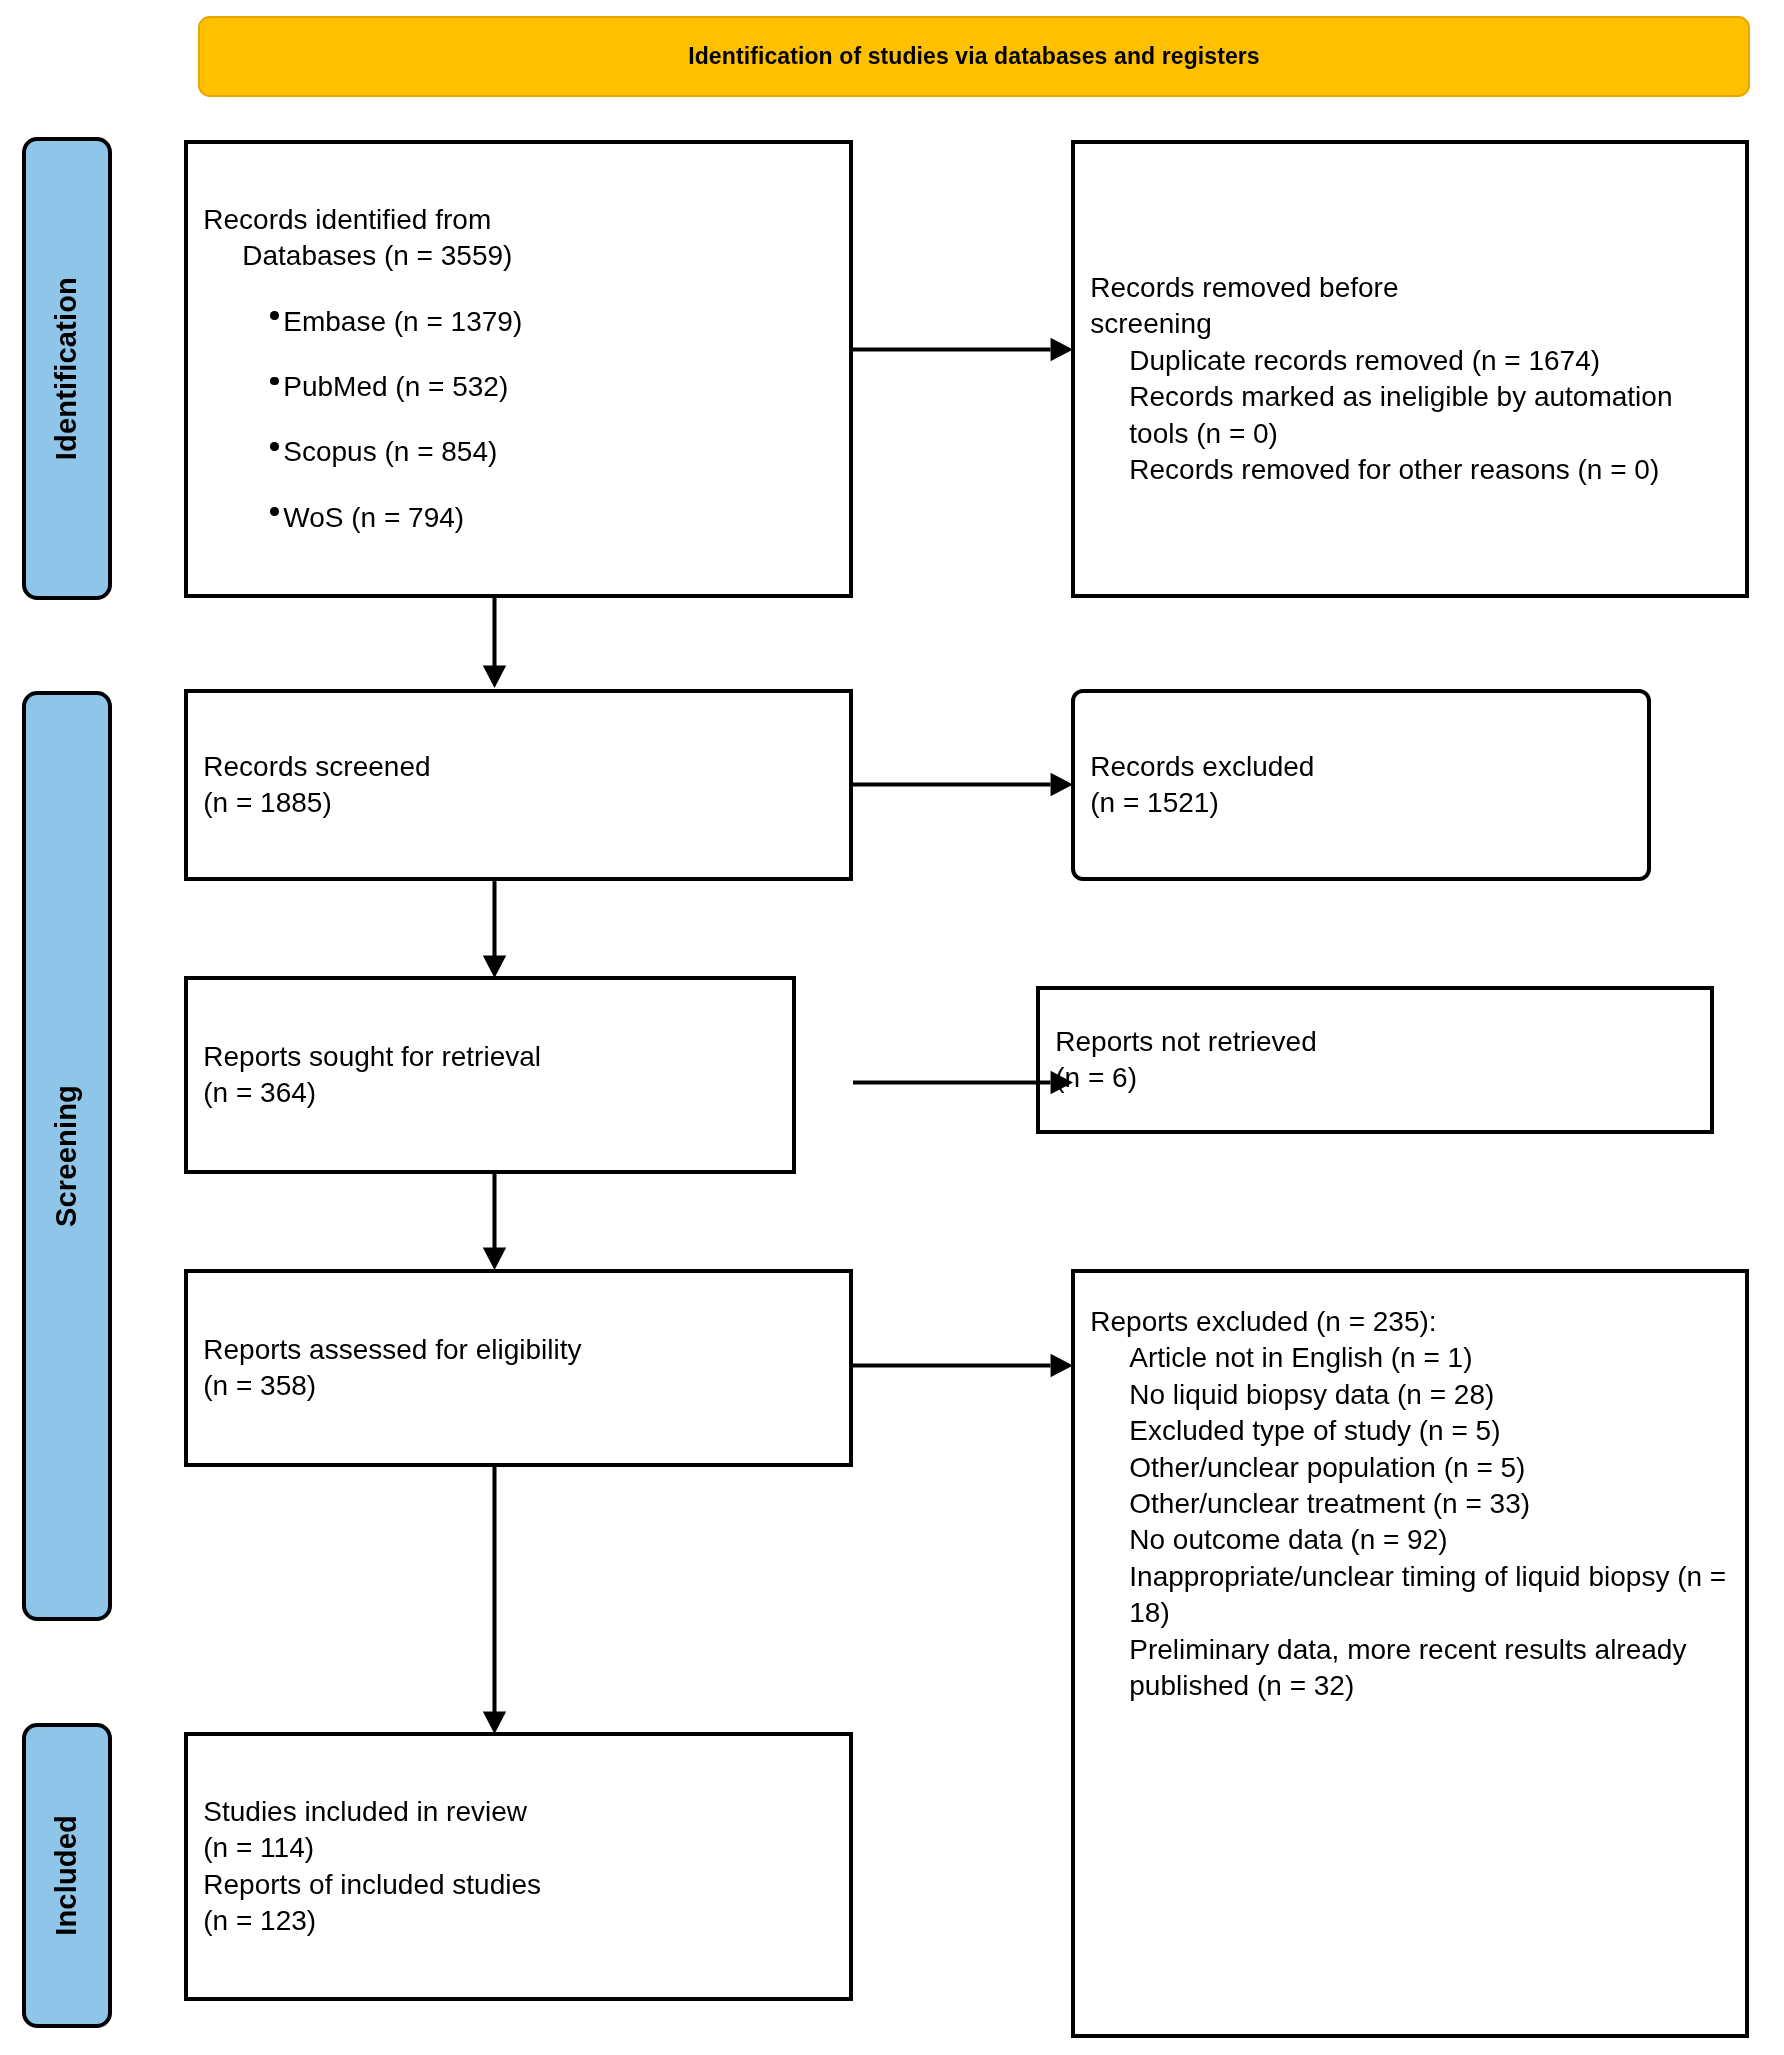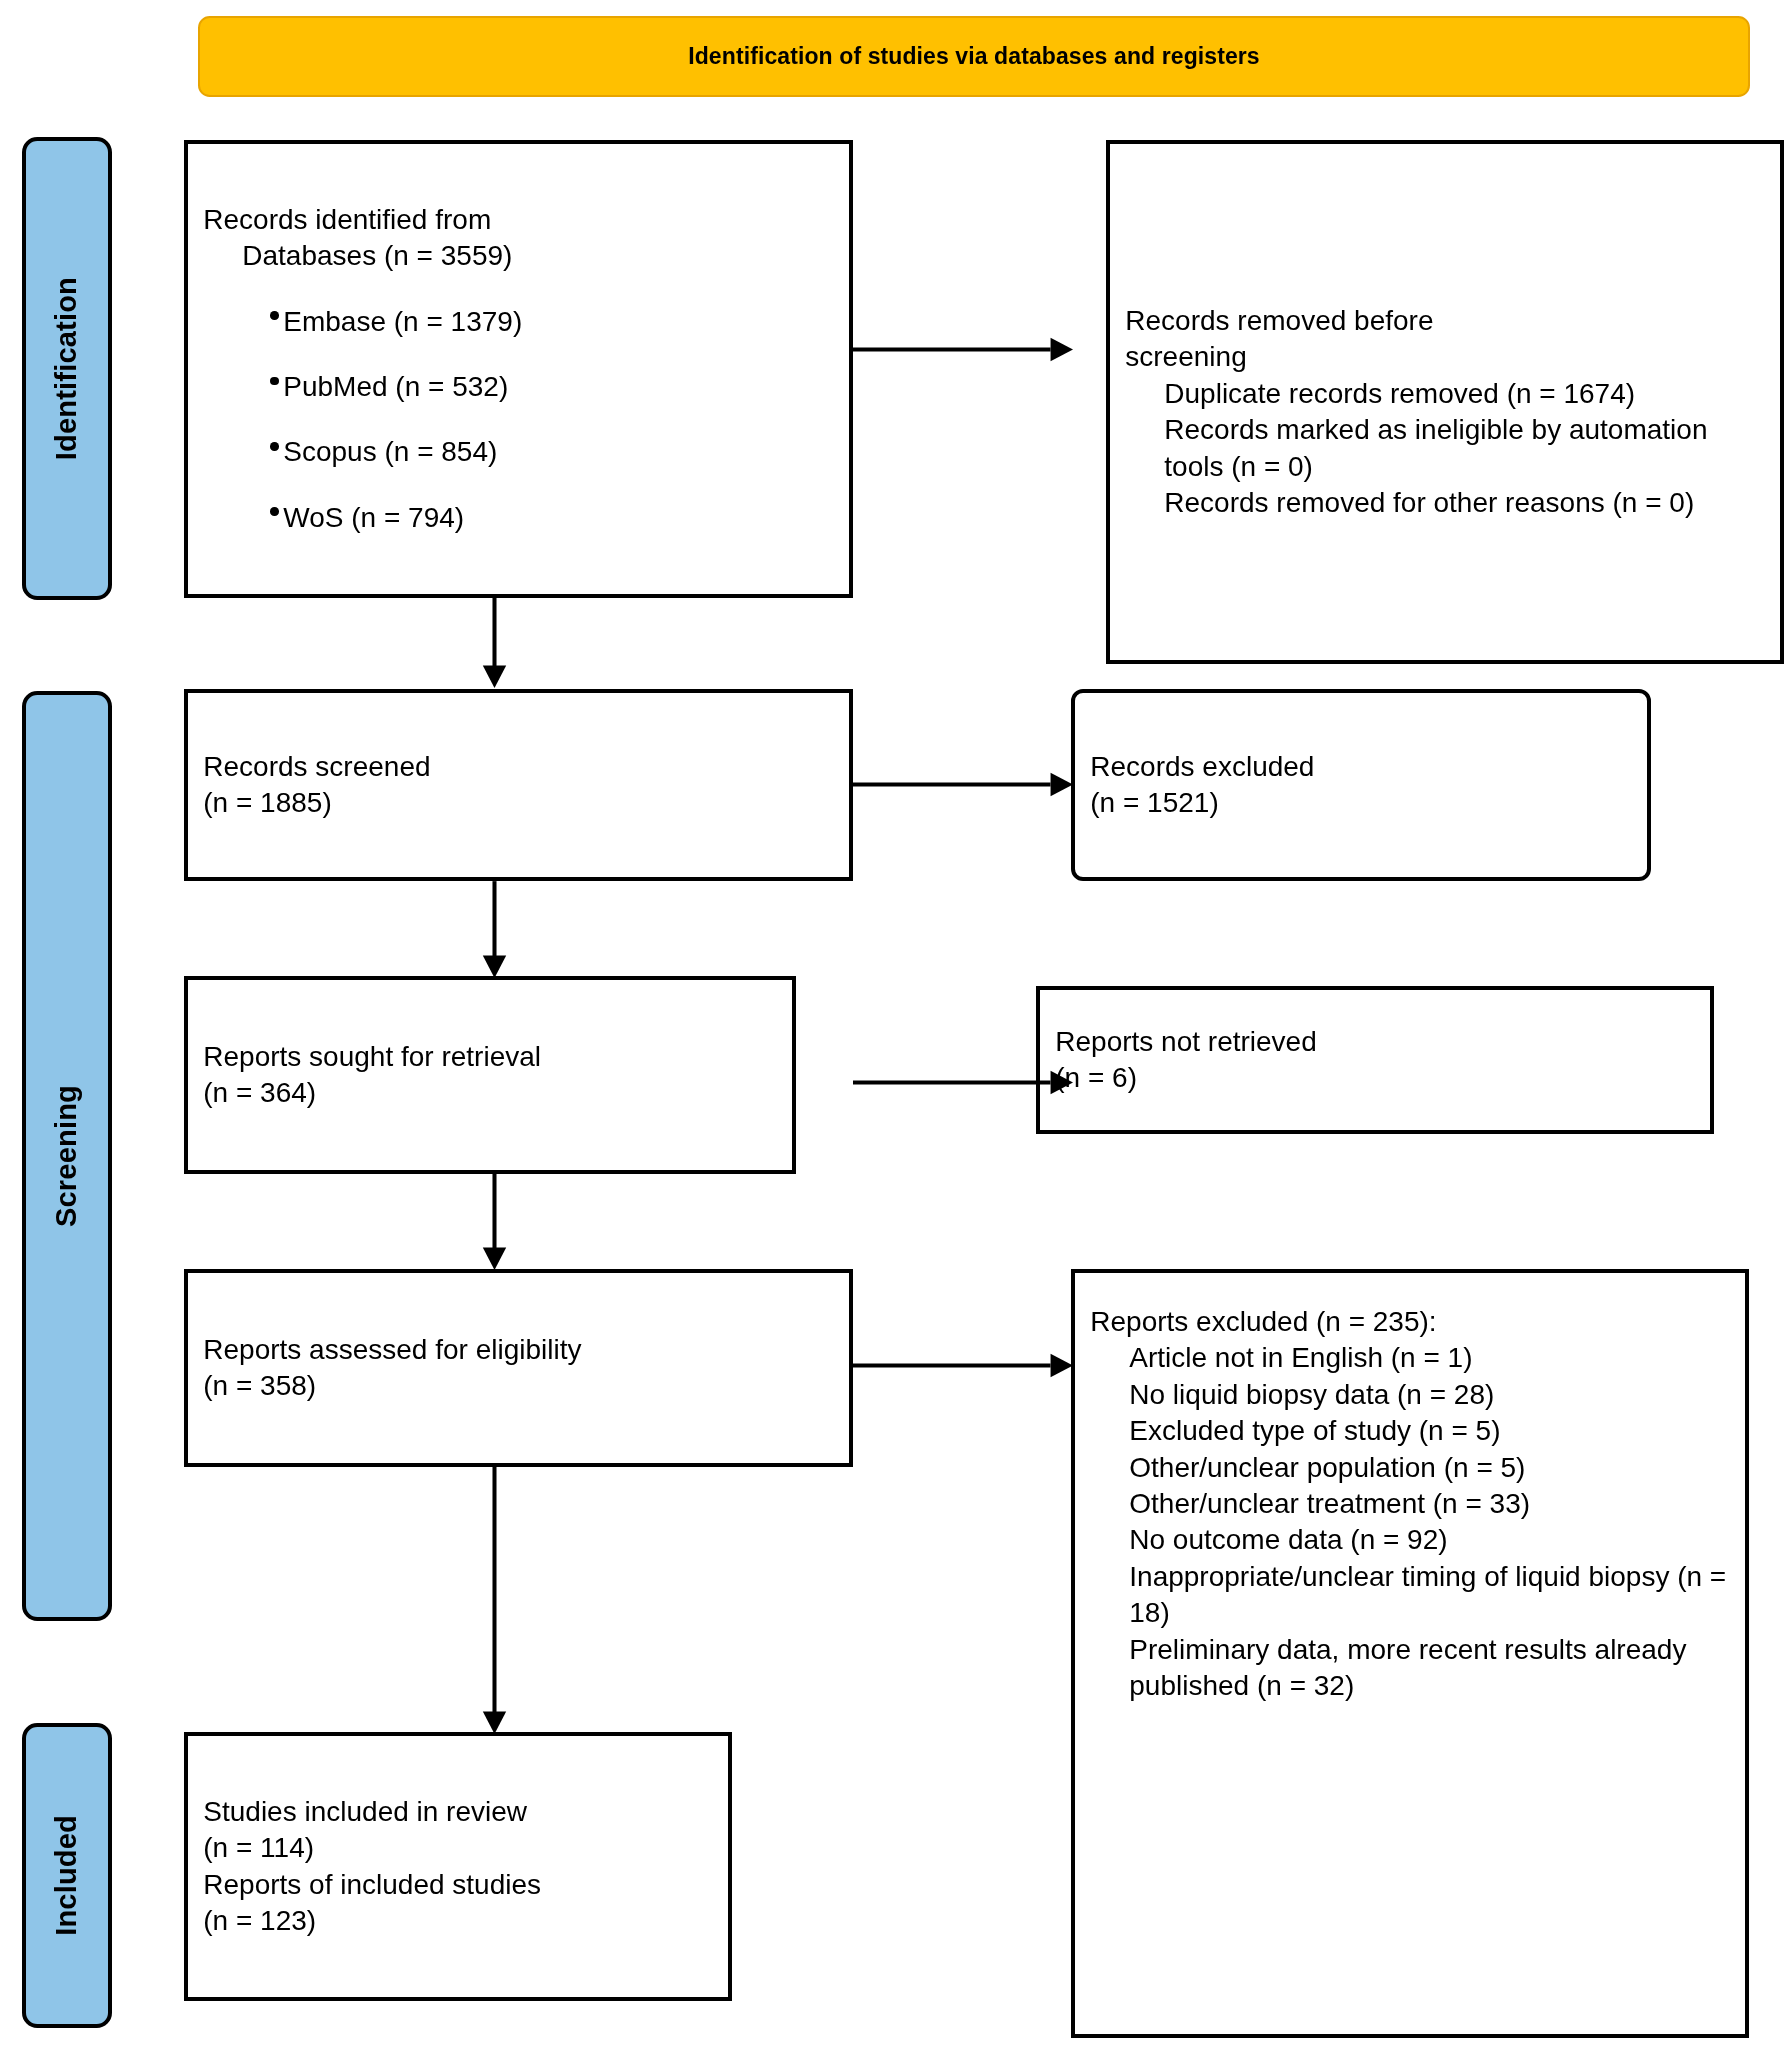--- a/index.html
+++ b/index.html
@@ -143,21 +143,21 @@
         <span class="bullet-dot"></span>
         <span>Scopus (n = 854)</span>
       </div>
       <div class="bullet-row">
         <span class="bullet-dot"></span>
         <span>WoS (n = 794)</span>
       </div>
     </div>
   </div>
 
-  <div class="box vcenter" style="left:1071px; top:140px; width:678px; height:524px; padding-top:32px;margin-left:35px;">
+  <div class="box vcenter" style="left:1071px; top:140px; width:678px; height:458px; padding-top:32px;">
     <div class="box-inner">
       <div class="line">Records removed before</div>
       <div class="line">screening</div>
       <div class="line wrap indent-1">Duplicate records removed (n = 1674)</div>
       <div class="line wrap indent-1">Records marked as ineligible by automation tools (n = 0)</div>
       <div class="line wrap indent-1">Records removed for other reasons (n = 0)</div>
     </div>
   </div>
 
   <div class="arrow" style="left:853px; top:336px; width:220px; height:27px;">
@@ -258,21 +258,21 @@
     </svg>
   </div>
 
   <div class="arrow" style="left:481px; top:1467px; width:27px; height:267px;">
     <svg width="27" height="267" viewBox="0 0 60 595">
       <line x1="30" y1="0" x2="30" y2="547" stroke="#000" stroke-width="9"></line>
       <polygon points="4,545 56,545 30,595" fill="#000"></polygon>
     </svg>
   </div>
 
-  <div class="box vcenter" style="left:184px; top:1732px; width:548px; height:269px;">
+  <div class="box vcenter" style="left:184px; top:1732px; width:669px; height:269px;">
     <div class="box-inner">
       <div class="line">Studies included in review</div>
       <div class="line">(n = 114)</div>
       <div class="line">Reports of included studies</div>
       <div class="line">(n = 123)</div>
     </div>
   </div>
 
 </div>
 

